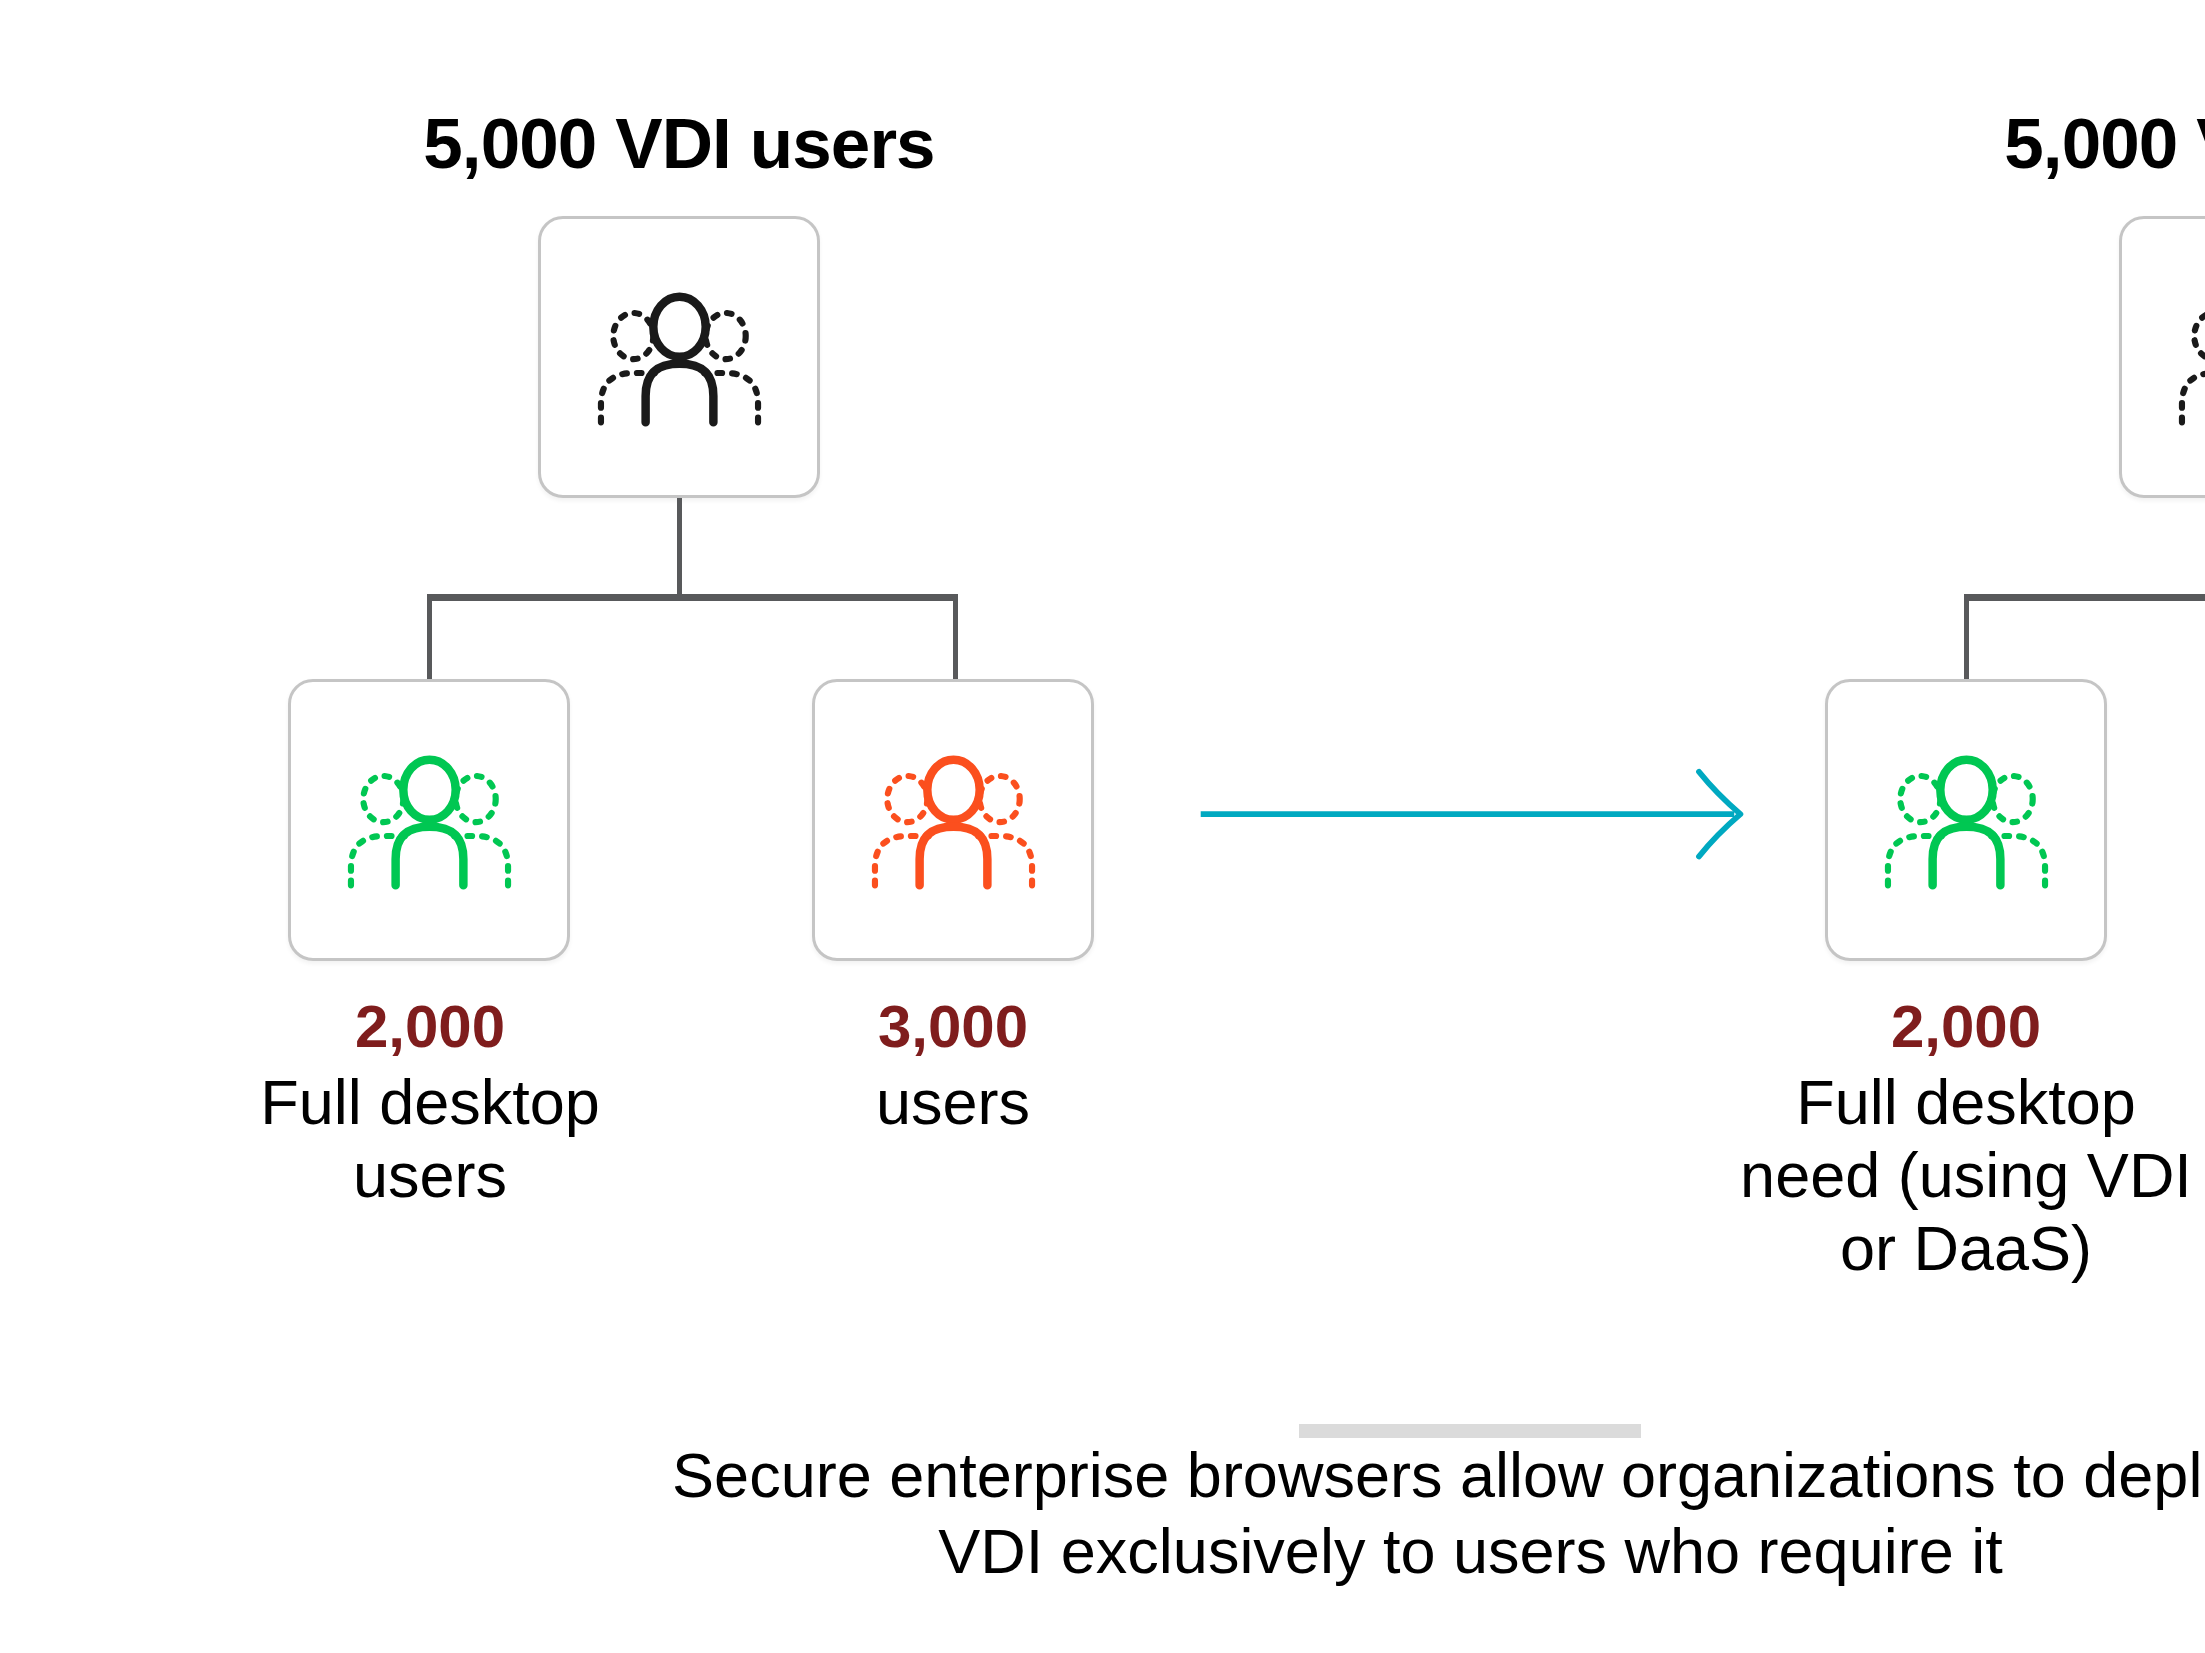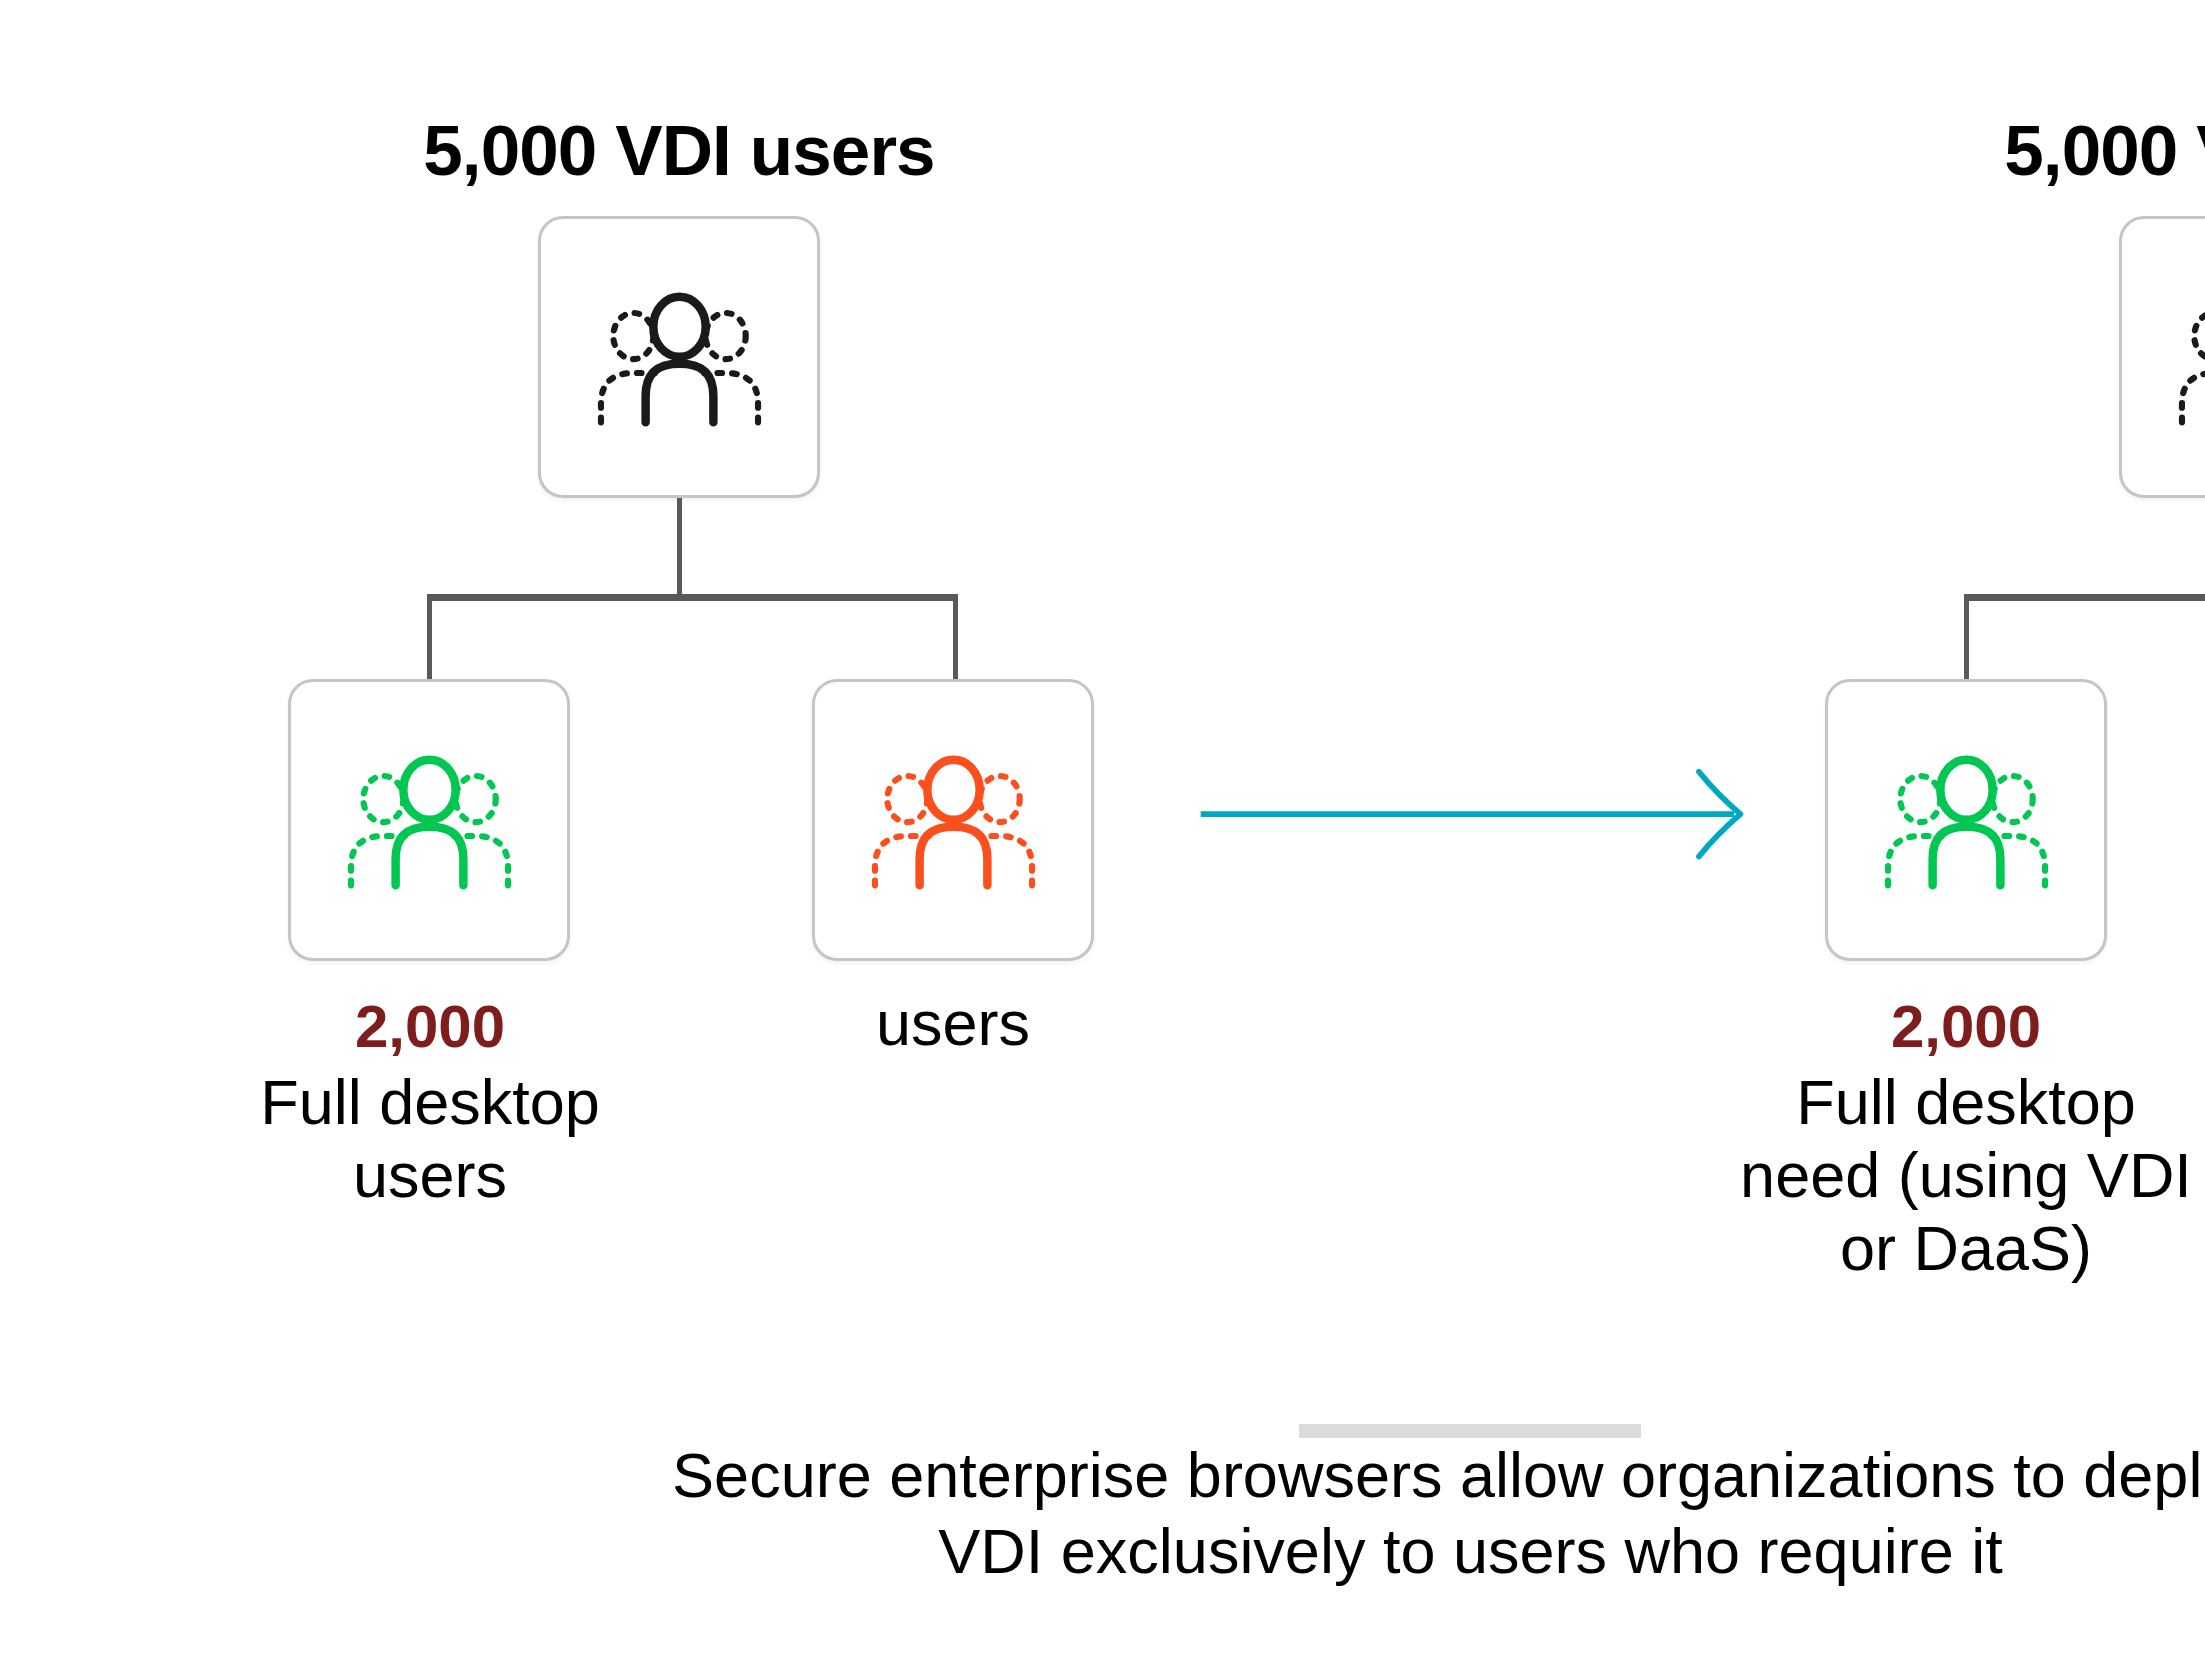--- a/index.html
+++ b/index.html
@@ -1,18 +1,18 @@
 <!DOCTYPE html>
 <html style="font-size:7px"><head>
 <meta charset="utf-8">
 <style>
   html,body{margin:0;padding:0;background:#ffffff;}
   .canvas{position:relative;width:2941px;height:1654px;background:#ffffff;overflow:hidden;
           font-family:"Liberation Sans","DejaVu Sans",sans-serif;color:#000;}
-  .title{position:absolute;top:107px;width:970px;text-align:center;
+  .title{position:absolute;top:100px;width:970px;text-align:center;
          font-size:71px;font-weight:bold;line-height:88px;color:#000;letter-spacing:-0.9px;}
   .title-before{left:194px;}
   .title-after{left:1775px;}
   .node{position:absolute;width:282px;height:282px;box-sizing:border-box;
         border:3.1px solid #C5C5C5;border-radius:25px;background:#fff;
         display:flex;align-items:center;justify-content:center;
         box-shadow:0 2.6px 4.4px rgba(0,0,0,0.05);}
   .box-root-before{left:538px;top:216px;}
   .box-child-before-1{left:288px;top:679px;}
   .box-child-before-2{left:812px;top:679px;}
@@ -90,20 +90,21 @@
   </div>
 
   <div class="label-block lbl-before-1">
     <div class="count">2,000</div>
     <div class="lbl-line">Full desktop</div>
     <div class="lbl-line">users</div>
     <div class="lbl-line"></div>
   </div>
 
   <div class="label-block lbl-before-2">
+    <div class="count">3,000</div>
     <div class="lbl-line">users</div>
     <div class="lbl-line"></div>
   </div>
 
   <div class="arrow-svg" style="color: rgb(0, 169, 193);">
     <svg width="560" height="106" viewBox="0 0 1270 240" fill="none" stroke="currentColor">
       <line x1="22" y1="118" x2="1232" y2="118" stroke-width="13"></line>
       <path d="M1152,22 Q1192,72 1246,118 Q1192,164 1152,214" stroke-width="13" stroke-linecap="round" stroke-linejoin="round"></path>
     </svg>
   </div>

